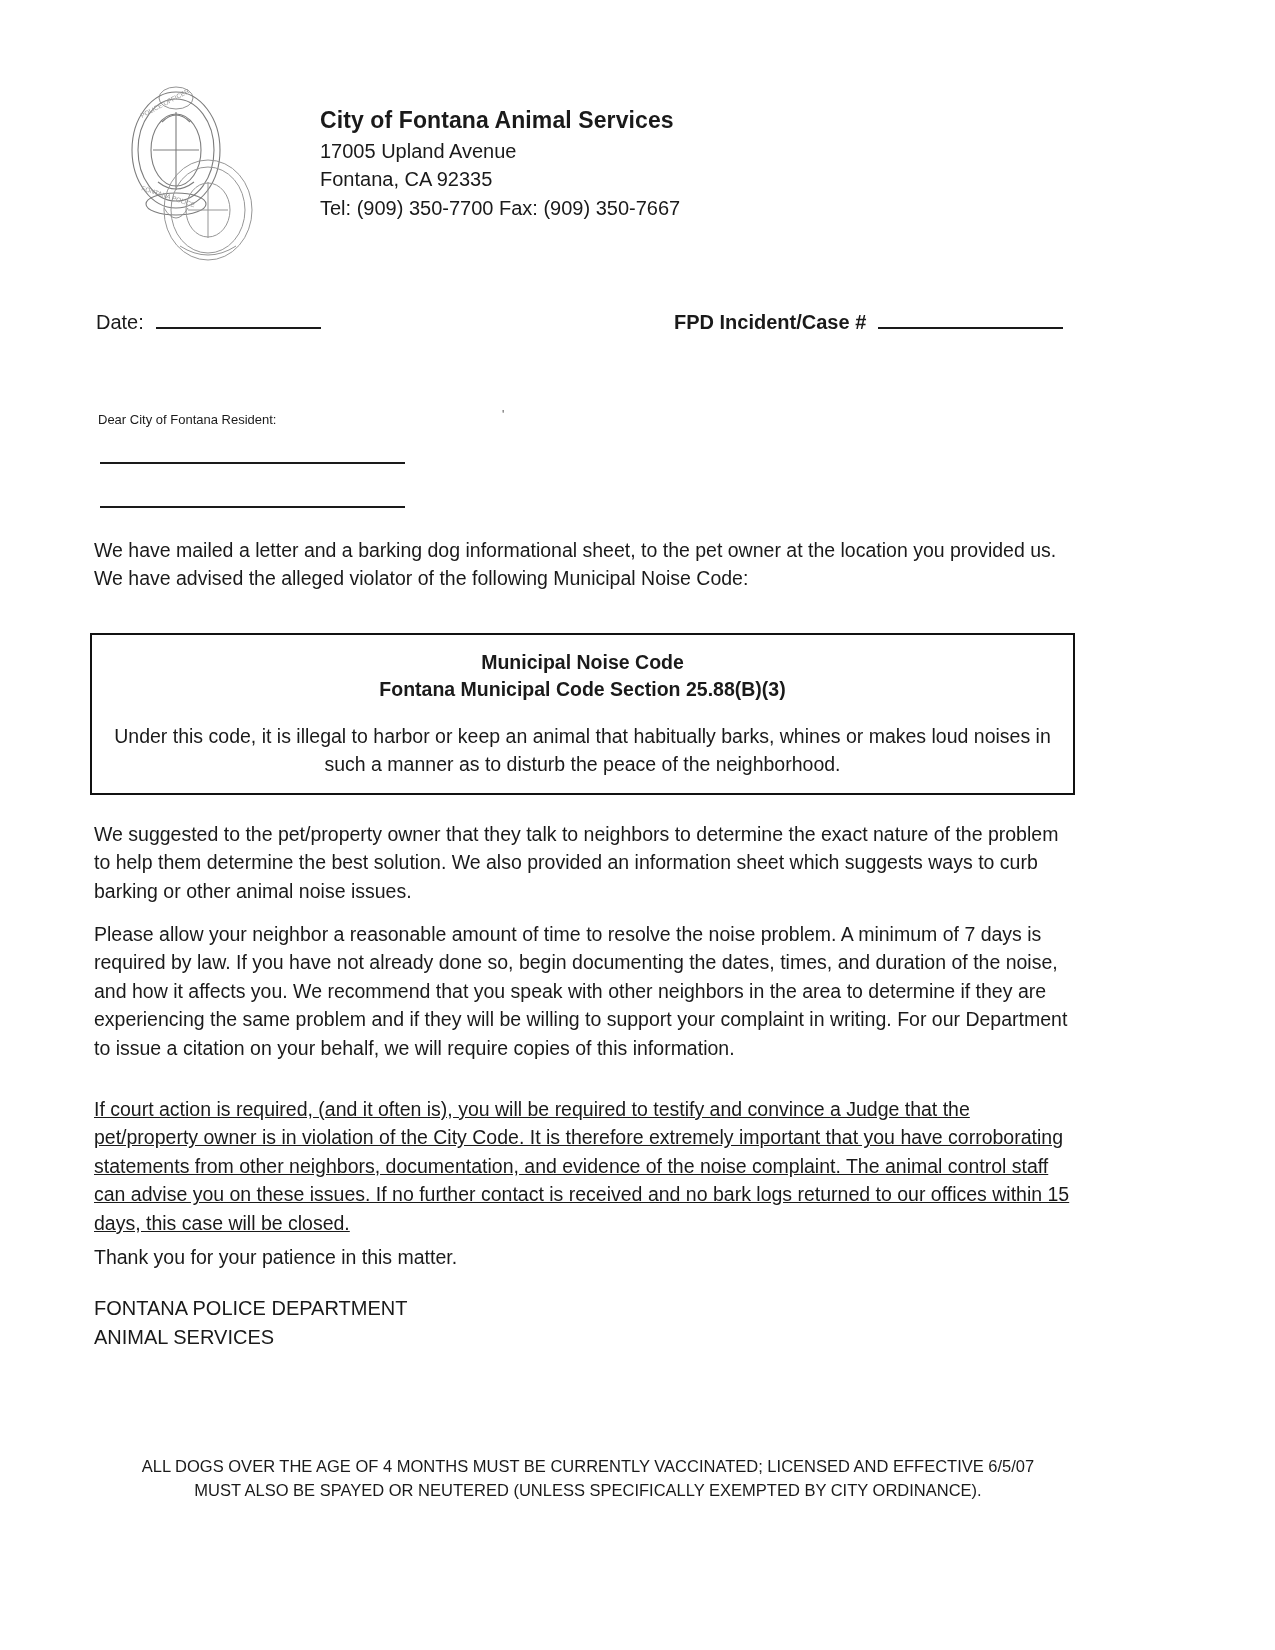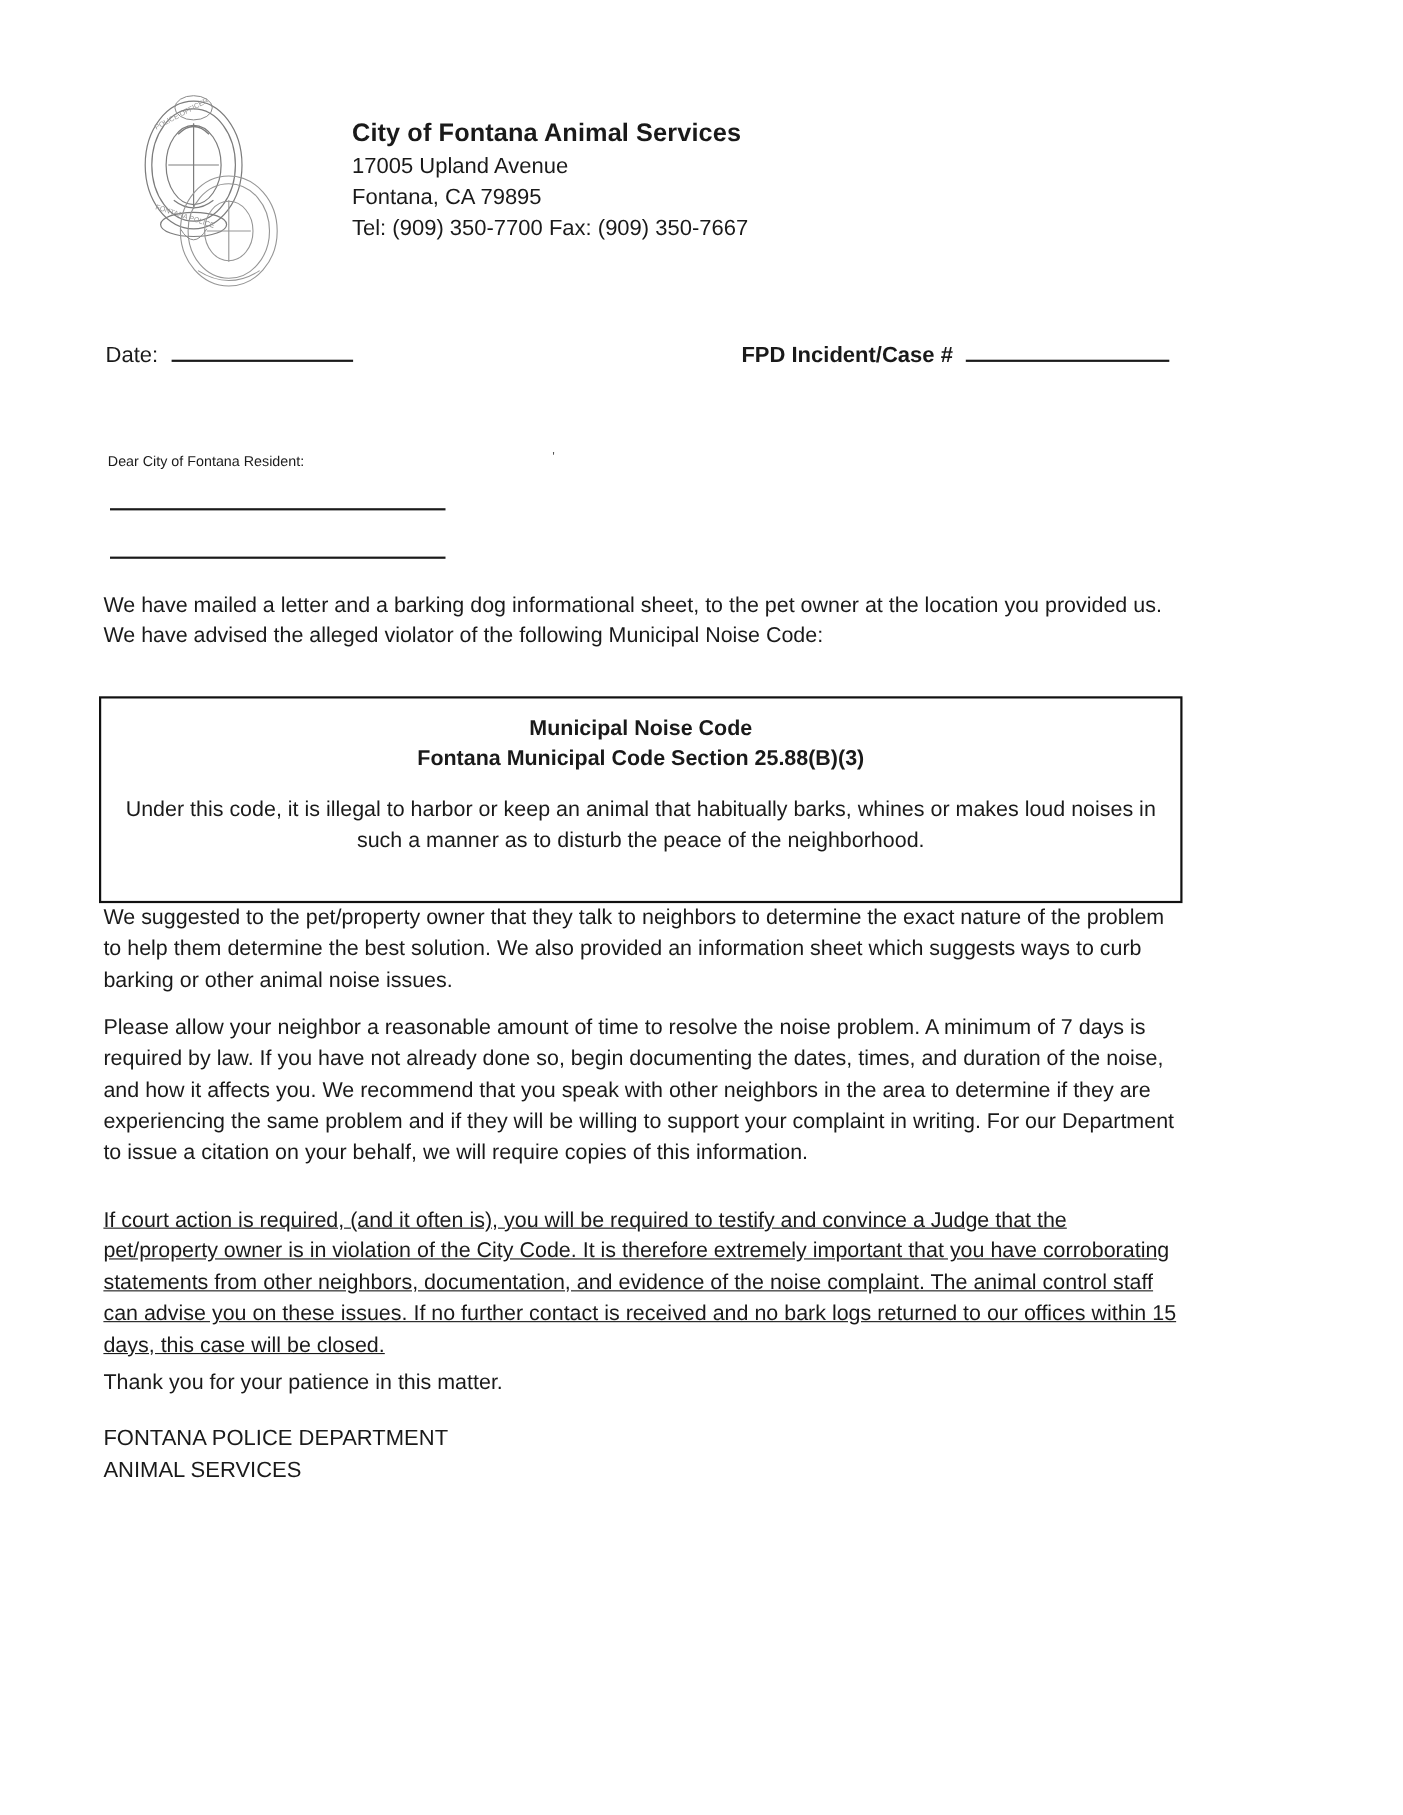--- a/index.html
+++ b/index.html
@@ -133,21 +133,21 @@
   .p-allow   { top: 920px; }
   .p-court   { top: 1095px; text-decoration: underline; }
   .p-thanks  { top: 1243px; }
 
   
   .code-box {
     position: absolute;
     left: 90px;
     top: 633px;
     width: 985px;
-    height: 188px;
+    height: 162px;
     border: 2px solid #111111;
     box-sizing: border-box;
   }
   .code-title {
     text-align: center;
     font-size: 19.5px;
     font-weight: bold;
     line-height: 1.38;
     margin-top: 14px;
   }
@@ -210,21 +210,21 @@
       </g>
       <g fill="#6a6a6a" font-family="'Liberation Sans', sans-serif" font-size="6.5">
         <text x="34" y="40" transform="rotate(-28 34 40)">POLICE OFFICER</text>
         <text x="33" y="112" transform="rotate(18 33 112)">FONTANA POLICE</text>
       </g>
     </svg>
 
     <div class="agency-block">
       <p class="agency-name">City of Fontana Animal Services</p>
       <p class="agency-line">17005 Upland Avenue</p>
-      <p class="agency-line">Fontana, CA 79895</p>
+      <p class="agency-line">Fontana, CA 92335</p>
       <p class="agency-line">Tel:  (909) 350-7700 Fax:  (909) 350-7667</p>
     </div>
   </div>
 
   <div class="meta-row">
     <div class="meta-left">
       <span class="meta-label">Date:</span>
       <span class="fill-line fill-date"></span>
     </div>
     <div class="meta-right">
@@ -251,14 +251,18 @@
   <div class="body-text p-suggest">We suggested to the pet/property owner that they talk to neighbors to determine the exact nature of the problem to help them determine the best solution.  We also provided an information sheet which suggests ways to curb barking or other animal noise issues.</div>
   <div class="body-text p-allow">Please allow your neighbor a reasonable amount of time to resolve the noise problem.  A minimum of 7 days is required by law.  If you have not already done so, begin documenting the dates, times, and duration of the noise, and how it affects you.  We recommend that you speak with other neighbors in the area to determine if they are experiencing the same problem and if they will be willing to support your complaint in writing.  For our Department to issue a citation on your behalf, we will require copies of this information.</div>
   <div class="body-text p-court">If court action is required, (and it often is), you will be required to testify and convince a Judge that the pet/property owner is in violation of the City Code.  It is therefore extremely important that you have corroborating statements from other neighbors, documentation, and evidence of the noise complaint. The animal control staff can advise you on these issues.  If no further contact is received and no bark logs returned to our offices within 15 days, this case will be closed.</div>
   <div class="body-text p-thanks">Thank you for your patience in this matter.</div>
 
   <div class="signature">
     <p class="sig-line">FONTANA POLICE DEPARTMENT</p>
     <p class="sig-line">ANIMAL SERVICES</p>
   </div>
 
+  <div class="footer">
+    <p>ALL DOGS OVER THE AGE OF 4 MONTHS MUST BE CURRENTLY VACCINATED; LICENSED AND EFFECTIVE 6/5/07</p>
+    <p>MUST ALSO BE SPAYED OR NEUTERED (UNLESS SPECIFICALLY EXEMPTED BY CITY ORDINANCE).</p>
+  </div>
 
 </div>
 
 </body></html>

